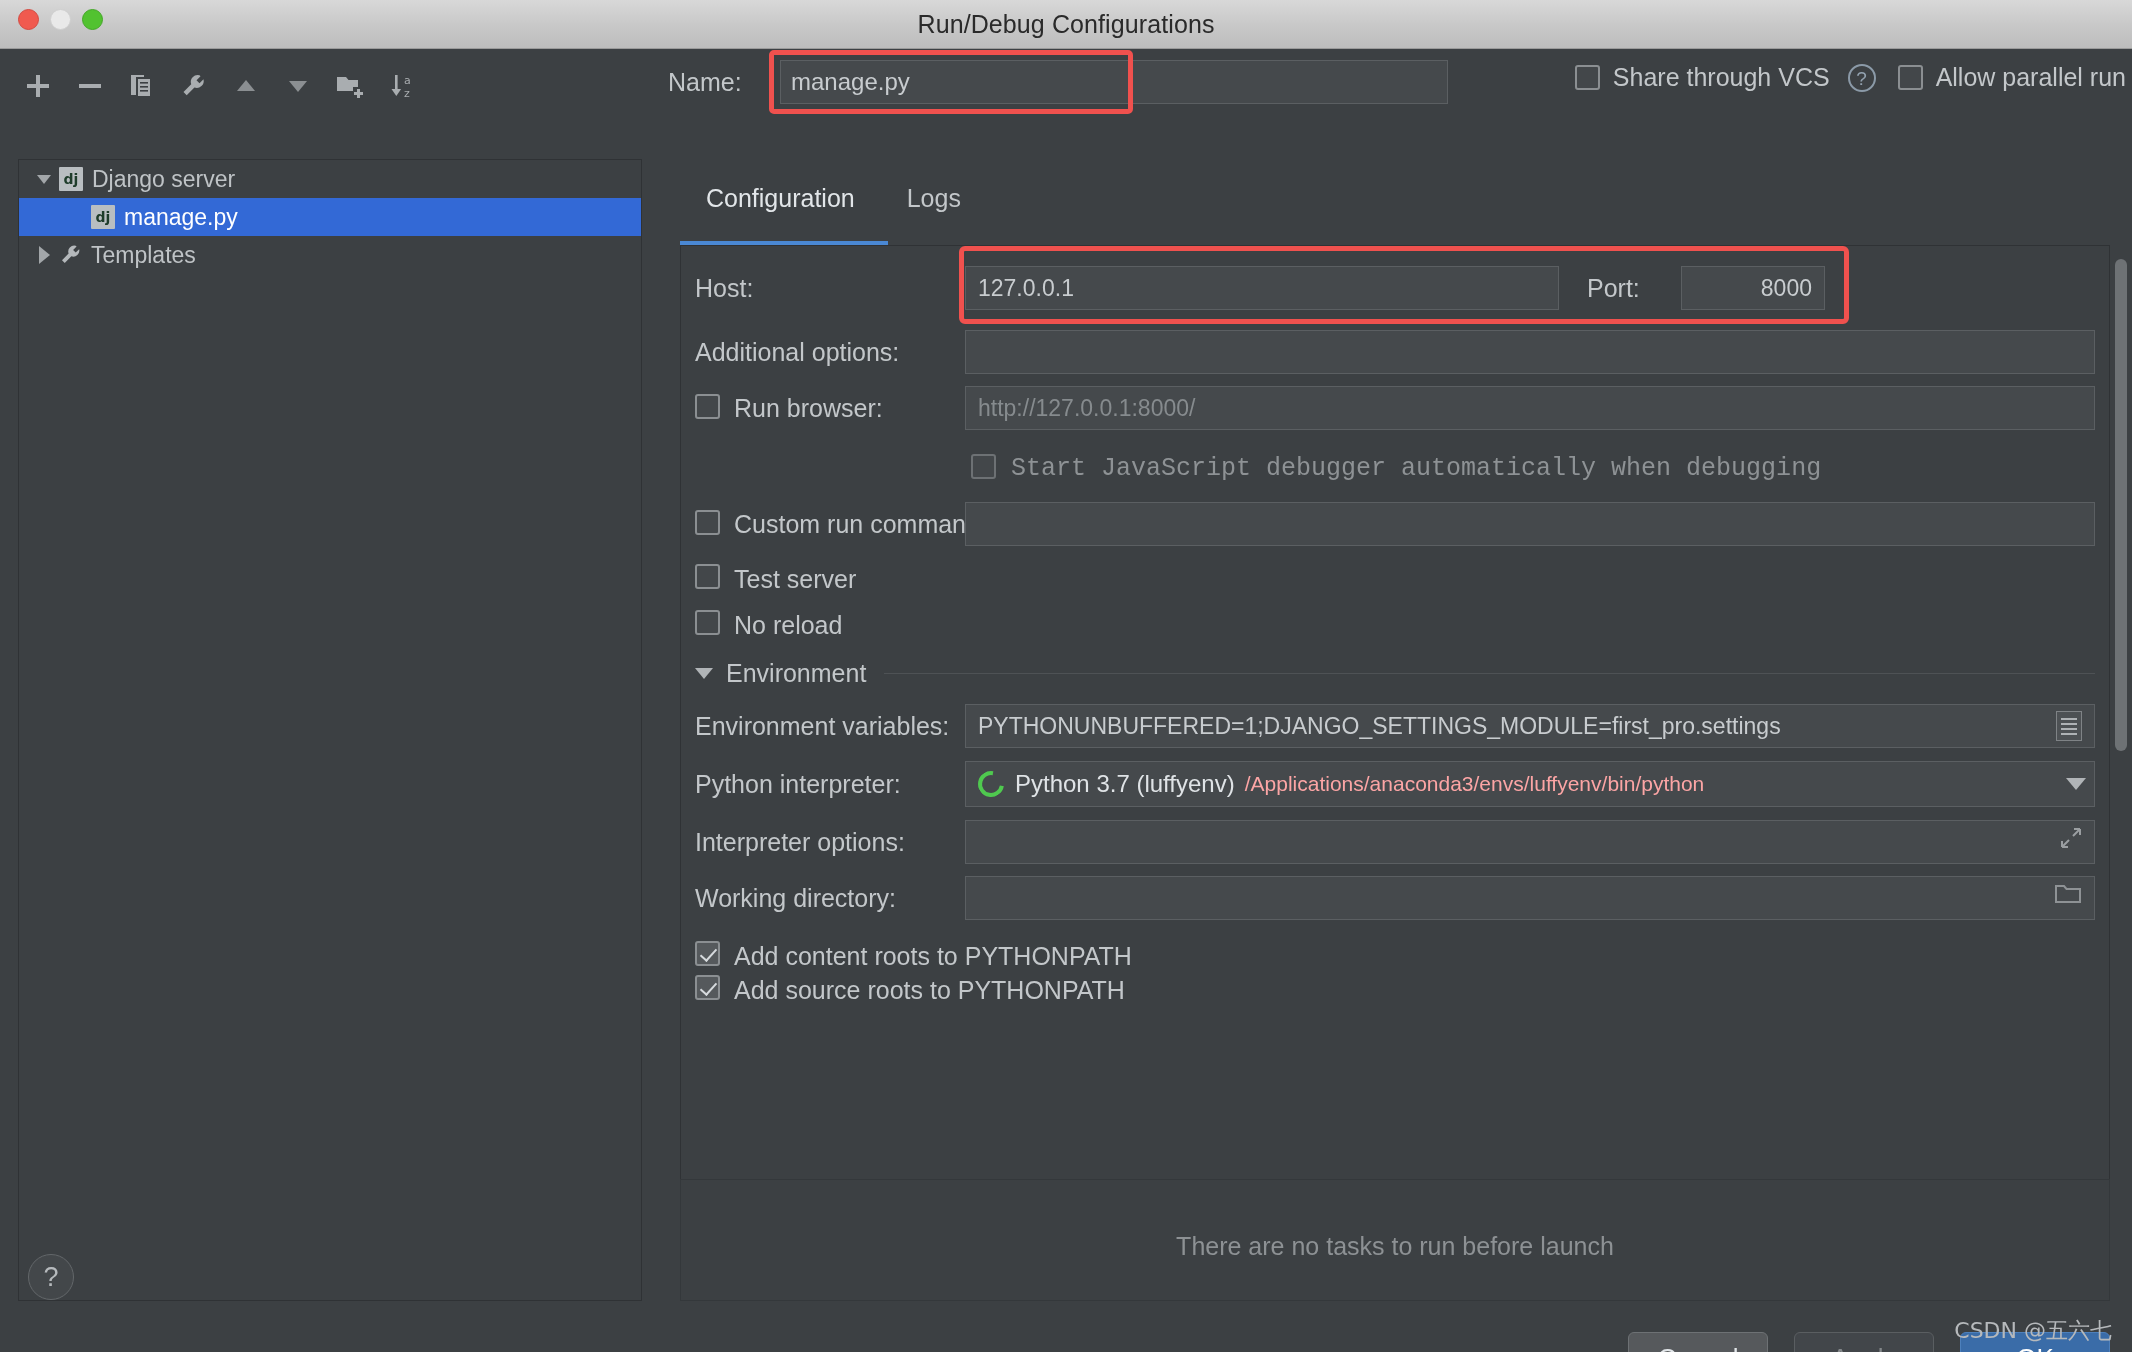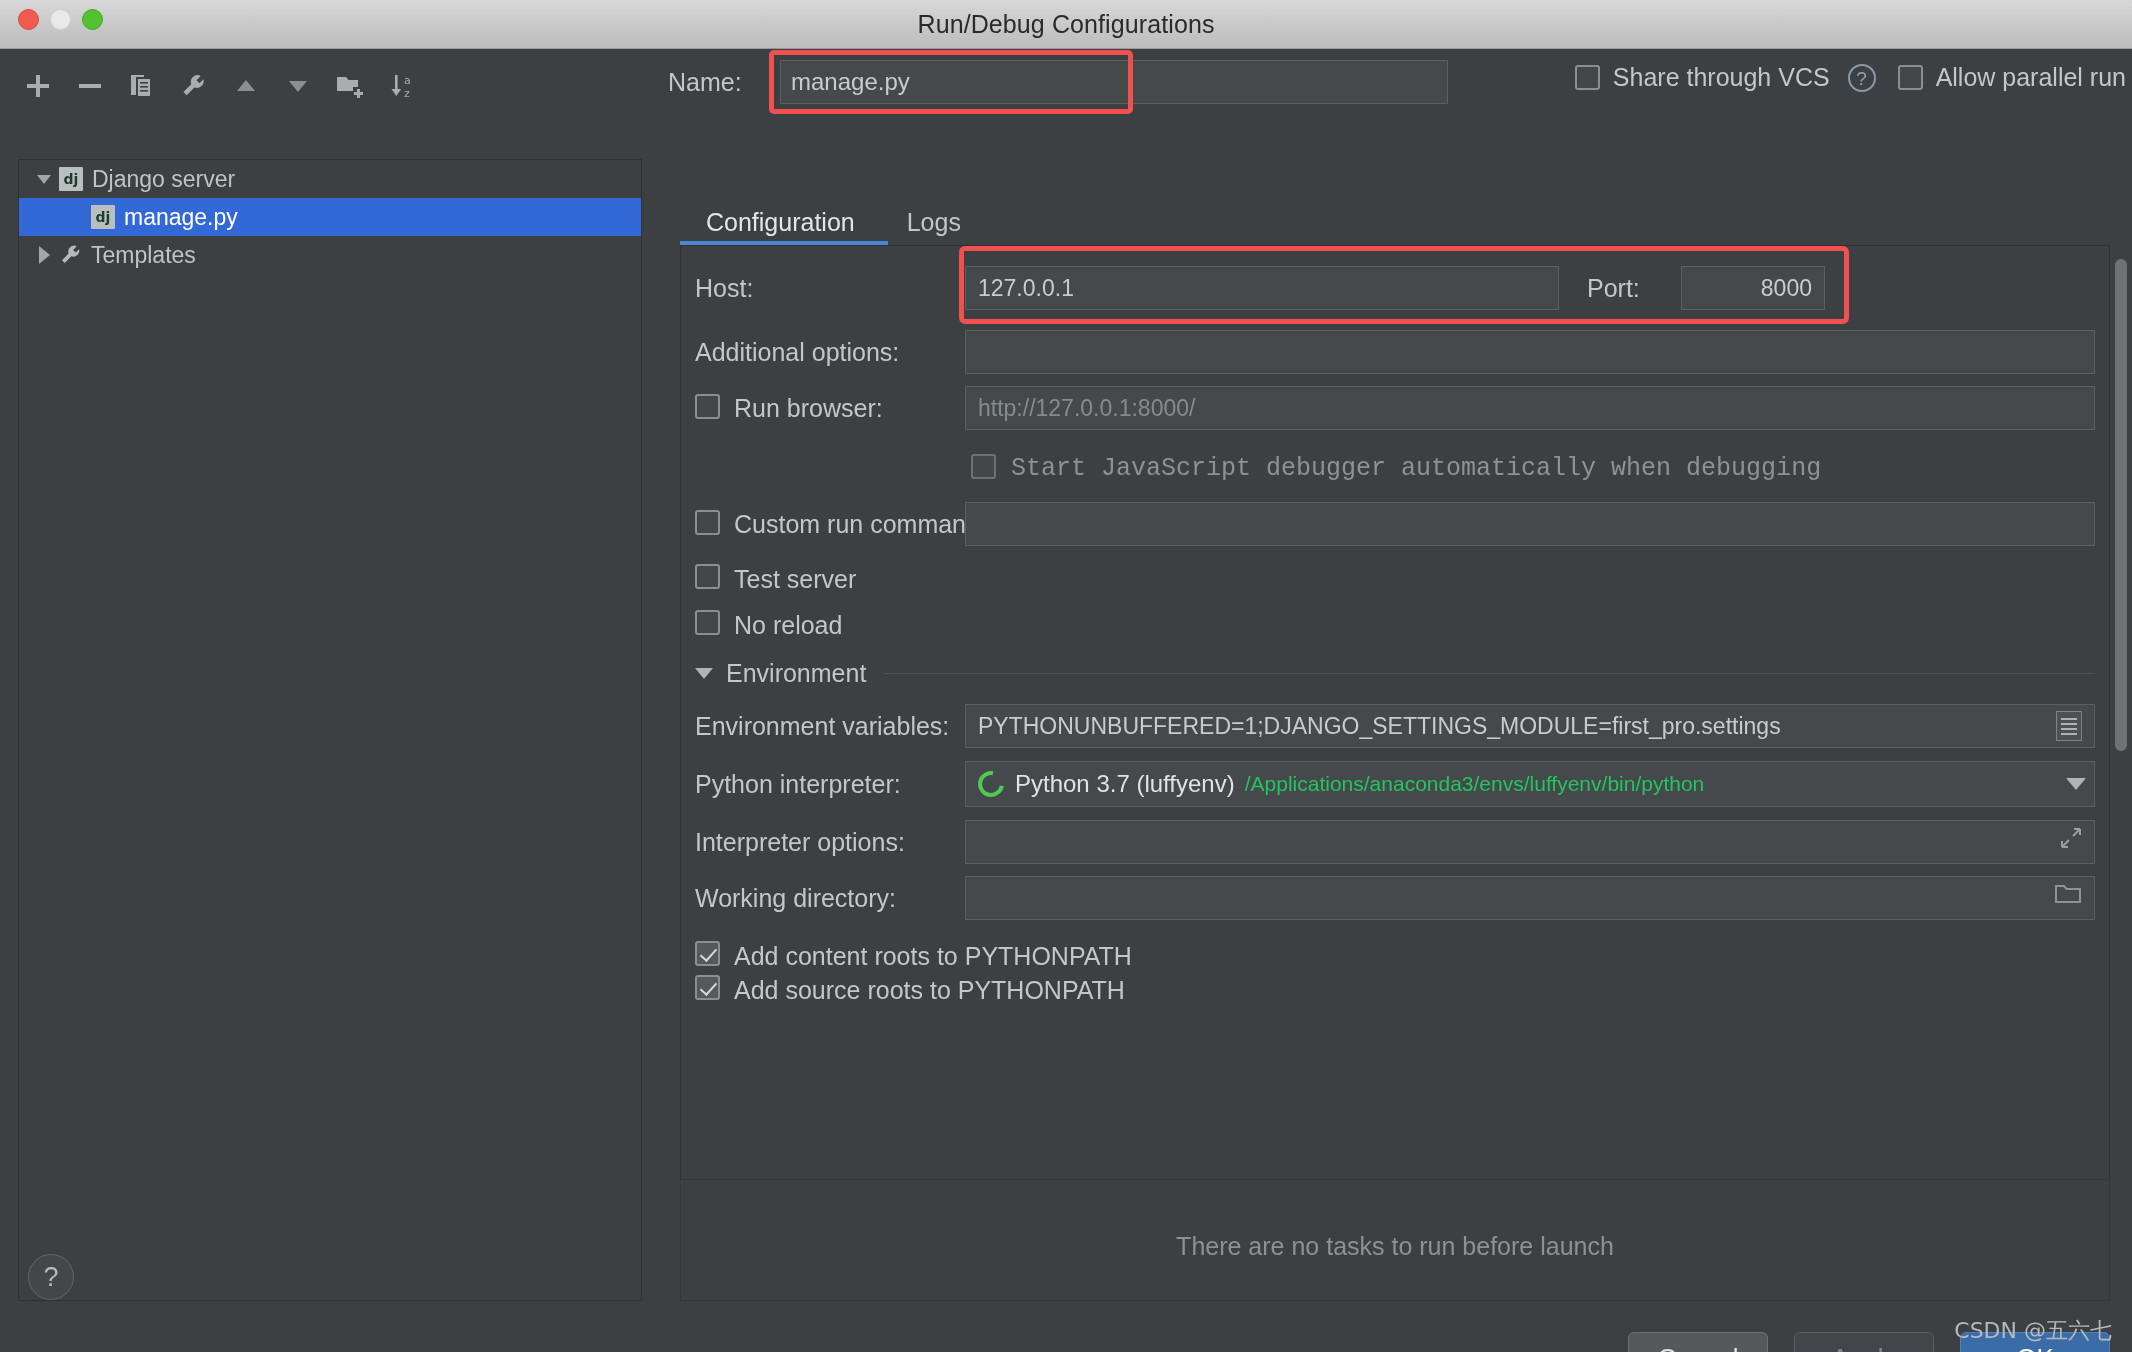--- a/index.html
+++ b/index.html
@@ -121,21 +121,21 @@
   .cb.disabled { border-color: #696d70; }
   .help-circ {
     width: 28px; height: 28px; border-radius: 50%;
     border: 2px solid #8b9aa8; color: #93a2b0;
     font-size: 19px; text-align: center; line-height: 25px;
     margin: 0 22px 0 18px; flex: none;
   }
 
   
   .tabs {
-    position: absolute; left: 20px; top: 148px;
+    position: absolute; left: 20px; top: 124px;
     display: flex; align-items: flex-end; height: 50px;
   }
   .tab {
     font-size: 25px; color: #c3c7ca; padding: 0 26px 10px 26px;
   }
   .tab.active { color: #e2e6e9; }
   .tab-underline {
     position: absolute; left: 20px; top: 192px;
     width: 208px; height: 5px; background: #4a88d4;
   }
@@ -187,21 +187,21 @@
     background: #45494c; border: 1px solid #5b5f62;
     height: 46px; display: flex; align-items: center;
     padding: 0 8px 0 12px;
   }
   .py-logo {
     width: 26px; height: 26px; border-radius: 50%;
     border: 4px solid #4fc94f; border-right-color: transparent;
     margin-right: 11px; flex: none; transform: rotate(-35deg);
   }
   .interp-name { font-size: 24px; color: #dfe3e6; white-space: nowrap; }
-  .interp-path { font-size: 21px; color: #22c55e; margin-left: 10px; white-space: nowrap; }
+  .interp-path { font-size: 21px; color: #fca5a5; margin-left: 10px; white-space: nowrap; }
   .dd-caret {
     margin-left: auto;
     width: 0; height: 0;
     border-left: 10px solid transparent; border-right: 10px solid transparent;
     border-top: 12px solid #b0b4b7;
   }
 
   .env-browse {
     width: 26px; height: 30px; margin-left: auto; flex: none;
     border: 1px solid #7f8386; background: #4d5154;

